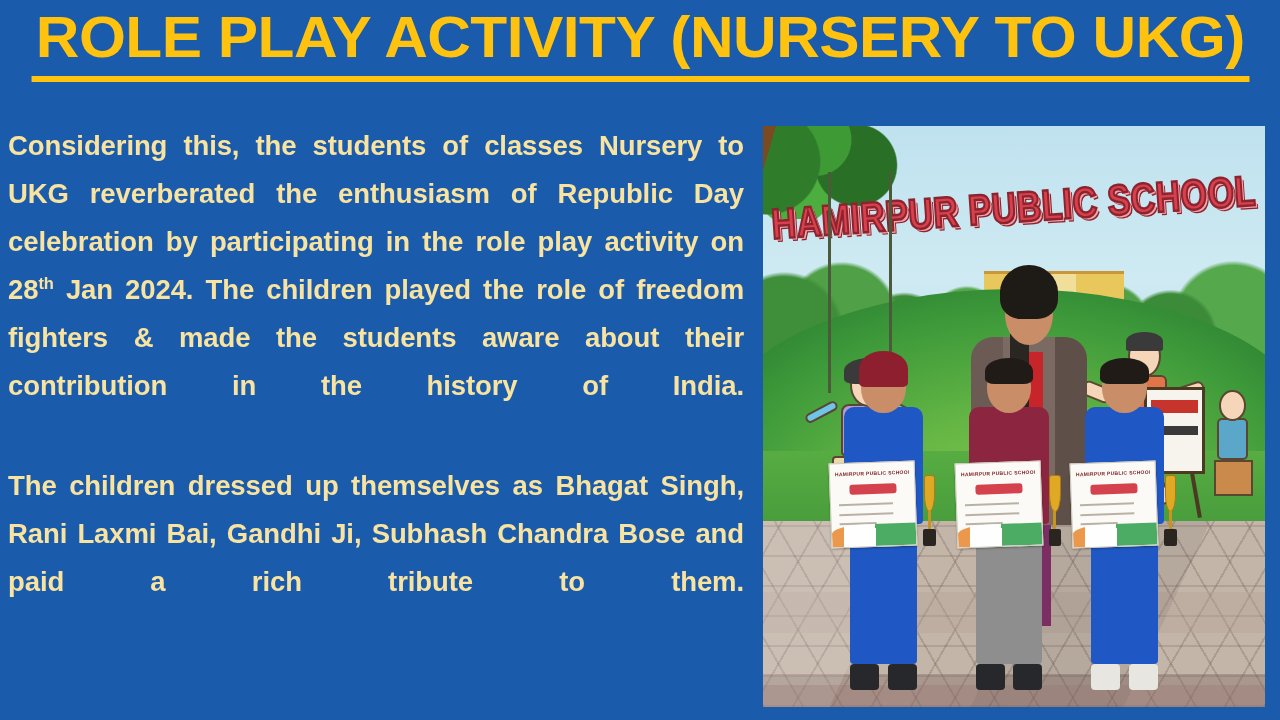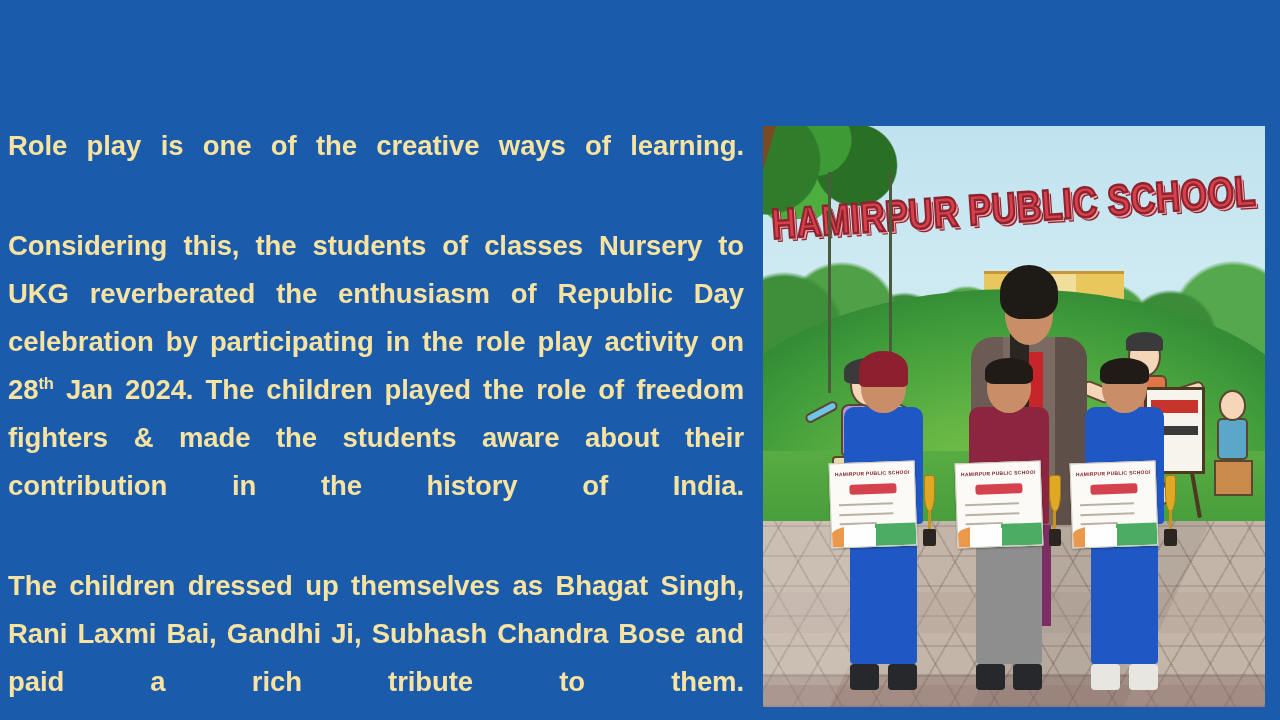--- a/index.html
+++ b/index.html
@@ -488,24 +488,26 @@
     left: 0; bottom: 0;
     width: 100%; height: 12%;
     background: rgba(150,110,110,.28);
   }
 </style>
 </head>
 <body>
 
 <div class="slide">
 
+  <div class="title-block">
+    <h1 class="slide-title">ROLE PLAY ACTIVITY (NURSERY TO UKG)</h1>
+  </div>
 
   <div class="text-column">
 
-    <p class="para">Role play is one of the creative ways of learning.</p>
 
     <p class="para"><span>Considering this, the students of classes Nursery to UKG reverberated the enthusiasm of Republic Day celebration by participating in the role play activity on 28</span><sup>th</sup><span> Jan 2024. The children played the role of freedom fighters &amp; made the students aware about their contribution in the history of India.</span></p>
 
     <p class="para">The children dressed up themselves as Bhagat Singh, Rani Laxmi Bai, Gandhi Ji, Subhash Chandra Bose and paid a rich tribute to them.</p>
   </div>
 
   <div class="photo-frame">
     <div class="photo">
 
       <div class="mural-sky"></div>

